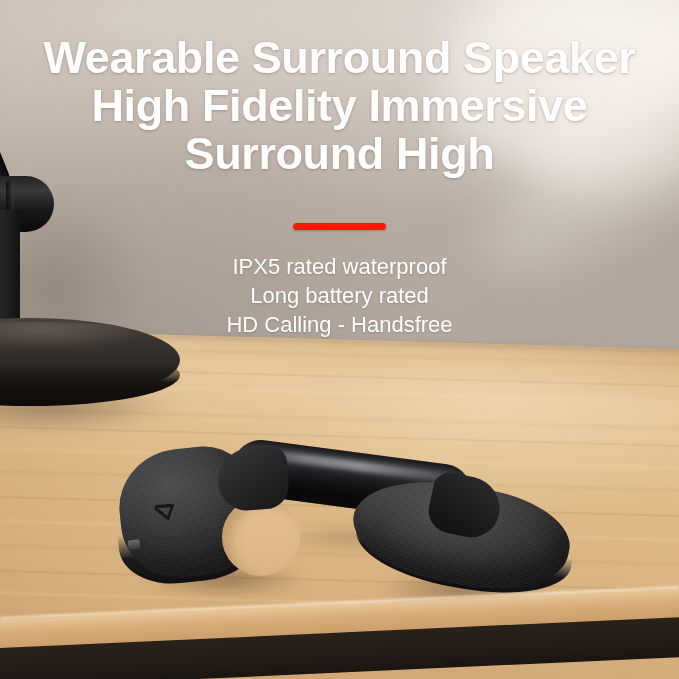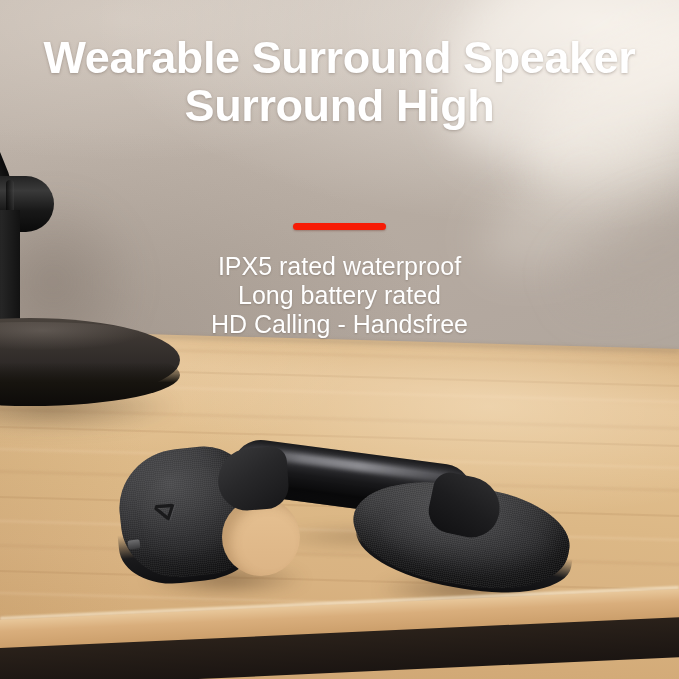--- a/index.html
+++ b/index.html
@@ -241,21 +241,21 @@
     font-size:45px;line-height:48px;font-weight:700;
     letter-spacing:-.4px;
     text-shadow:0 1px 3px rgba(80,66,56,.35);
   }
   .headline span{display:block;}
   .divider-wrap{position:absolute;left:0;top:216px;width:679px;text-align:center;}
   .divider{display:inline-block;width:93px;height:7px;border-radius:4px;background:#f71b05;
            box-shadow:0 1px 2px rgba(90,20,10,.30);}
   .sublines{
     position:absolute;left:0;top:252px;width:679px;text-align:center;
-    color:#ffffff;font-size:25px;line-height:29px;font-weight:400;
+    color:#ffffff;font-size:22px;line-height:29px;font-weight:400;
     text-shadow:0 1px 2px rgba(80,66,56,.30);
   }
   .sublines span{display:block;}
 </style>
 </head>
 <body>
 
 <div id="scene">
 
   <div class="wall">
@@ -320,20 +320,21 @@
     <div class="tube-right-join"></div>
     <div class="pad-right-emboss"></div>
   </div>
 
   <div class="desk-edge-hl"></div>
   <div class="desk-edge"></div>
   <div class="floor-dark"></div>
 
   <div class="headline">
     <span>Wearable Surround Speaker</span>
+    <span>High Fidelity Immersive</span>
     <span>Surround High</span>
   </div>
 
   <div class="divider-wrap">
     <span class="divider"></span>
   </div>
 
   <div class="sublines">
     <span>IPX5 rated waterproof</span>
     <span>Long battery rated</span>

